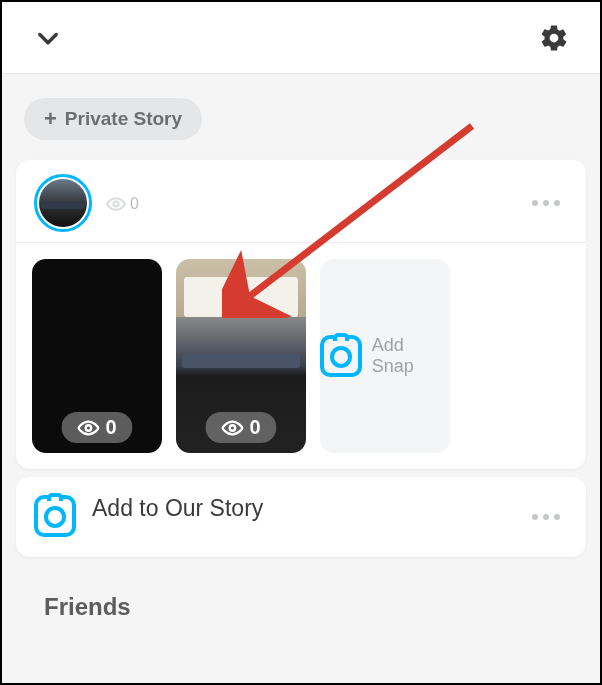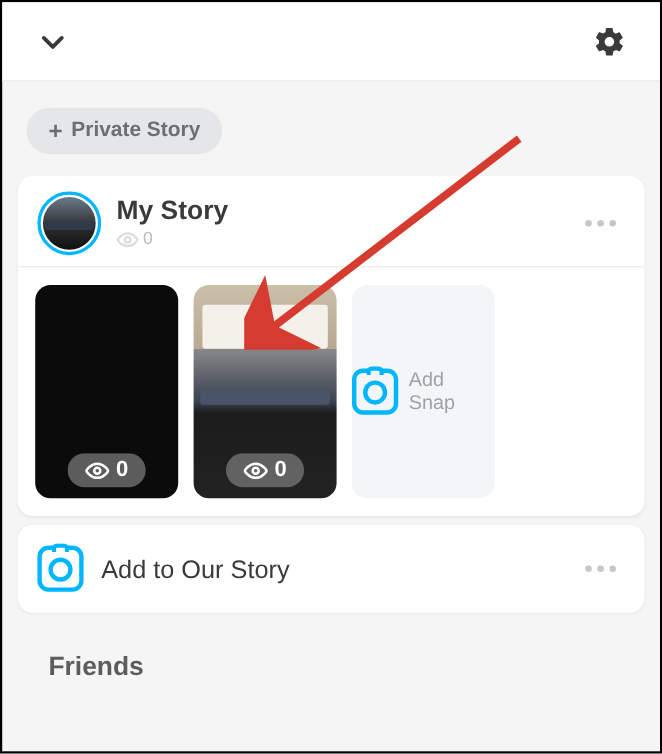--- a/index.html
+++ b/index.html
@@ -143,21 +143,21 @@
     }
     .camera-ring::after{
       content:""; position:absolute; left:50%; top:-6px; width:16px; height:8px;
       background:#fff; border:4px solid #00b7ff; border-bottom:none;
       border-radius:5px 5px 0 0; transform:translateX(-50%);
       box-sizing:border-box;
     }
     .add-snap-tile .camera-ring { background:#f4f5f6; }
     .add-snap-tile .camera-ring::after { background:#f4f5f6; }
     .our-story-row {
-      display:flex; align-items:center; padding:18px 18px;
+      display:flex; align-items:flex-start; padding:18px 18px;
       gap:16px;
     }
     .our-story-label { font-size:23px; color:#3a3a3a; font-weight:500; flex:1;}
     .friends-header { padding: 28px 8px 0 22px; margin-left: 20px; }
     
     .arrow-overlay {
       position:absolute;
       left: 220px;
       top: 116px;
       width: 260px;
@@ -187,21 +187,20 @@
     <span>Private Story</span>
   </button>
 </div>
 
 <div class="card">
   <div class="story-header">
     <div class="avatar-ring">
       <div class="avatar"></div>
     </div>
     <div class="story-titlebox">
-      <div class="story-title">My Story</div>
       <div class="story-sub">
         <svg width="20" height="20" viewBox="0 0 24 24" fill="none" stroke="#b7bbbe" stroke-width="2.5">
             <path d="M1 12s4-7 11-7 11 7 11 7-4 7-11 7S1 12 1 12Z"></path>
             <circle cx="12" cy="12" r="3"></circle>
           </svg>
         <span>0</span>
       </div>
     </div>
     <div class="more-btn">
       <div class="dots">

